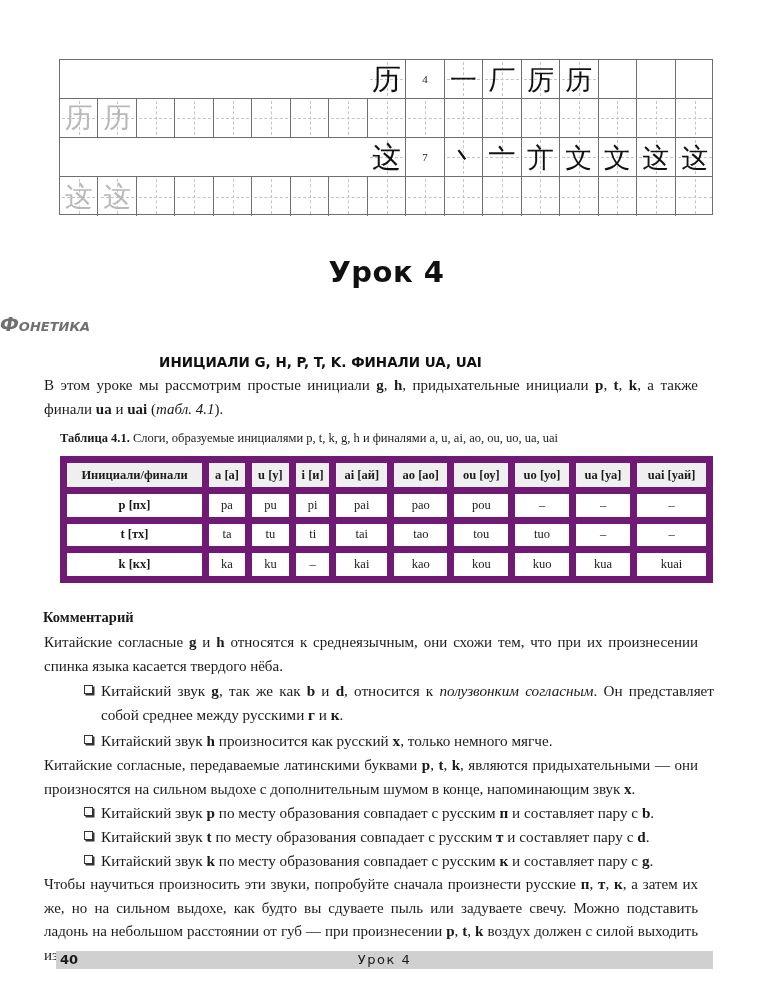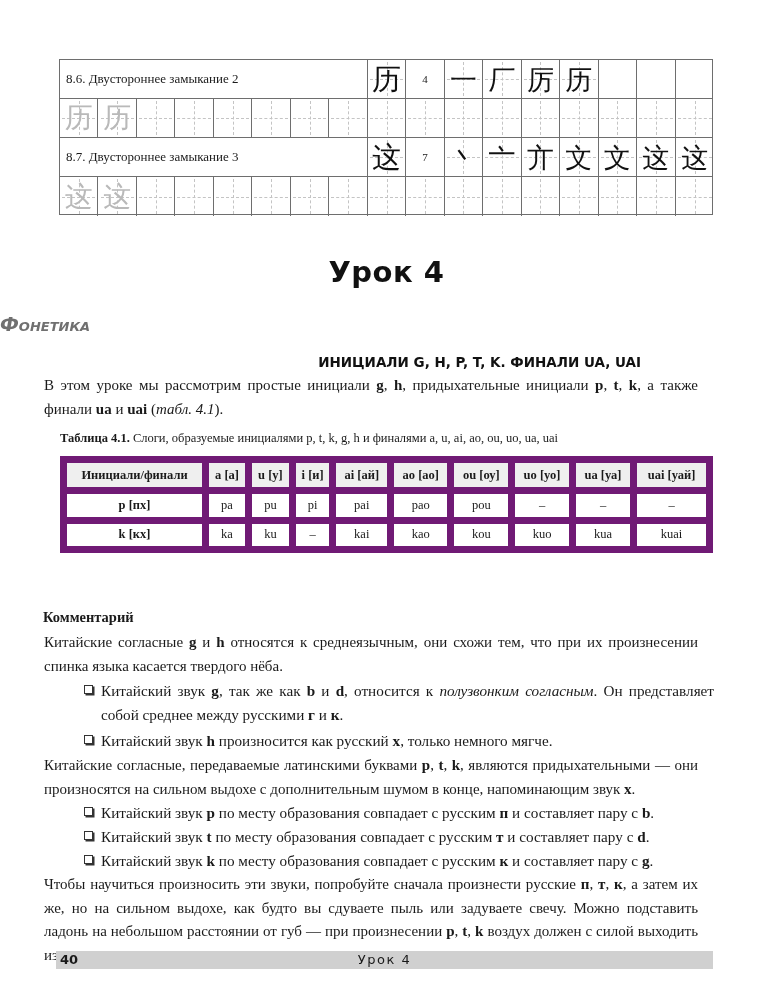--- a/index.html
+++ b/index.html
@@ -22,21 +22,21 @@
   .hanzi.big { font-size:29px; }
   .hanzi.ghost { color:#b9b9b9; font-size:28px; }
   .strokes-num { position:relative; z-index:1; font-size:11px; }
 
   
   .lesson-title { position:absolute; left:0; width:773px; top:255px; text-align:center;
           font-family:"DejaVu Sans", sans-serif; font-weight:bold; font-size:29px; color:#111; letter-spacing:0.5px; }
   .section-title { position:absolute; left:0; width:773px; top:313px; text-align:left;
           font-family:"DejaVu Sans", sans-serif; font-weight:bold; font-style:italic; font-size:19px;
           color:#707070; font-variant:small-caps; }
-  .sub-title { position:absolute; left:0; width:641px; top:354px; text-align:right;
+  .sub-title { position:absolute; left:0; width:641px; top:354px; text-align:center;
           font-family:"DejaVu Sans", sans-serif; font-weight:bold; font-size:13.5px; color:#111; }
 
   
   .para { position:absolute; left:44px; width:654px; font-size:15px; line-height:23.5px; text-align:justify; }
   .para b { font-weight:bold; }
   .caption { position:absolute; left:60px; top:431px; font-size:12.5px; }
   .caption b { font-weight:bold; }
 
   
   table.syl { position:absolute; left:60px; top:456px; width:653px; border-collapse:collapse; font-size:12.5px; }
@@ -57,21 +57,20 @@
           font-family:"DejaVu Sans", sans-serif; font-size:13px; }
   .footer .pn { position:absolute; left:4px; top:0; line-height:18px; font-weight:bold; }
   .footer .ft { position:absolute; left:0; width:100%; text-align:center; top:0; line-height:18px; letter-spacing:1.5px; }
 </style>
 </head>
 <body>
 
 <div class="grid">
 
   <div class="grow" style="top:0">
-    <div class="label-cell">8.6. Двустороннее замыкание 2</div>
     <div class="cell guides" style="left:307.8px">
         <span class="hanzi big">历</span>
       </div>
     <div class="cell" style="left:346.3px">
         <span class="strokes-num">4</span>
       </div>
     <div class="cell guides" style="left:384.7px">
         <span class="hanzi">一</span>
       </div>
     <div class="cell guides" style="left:423.2px">
@@ -106,21 +105,20 @@
     <div class="cell guides" style="left:384.7px"></div>
     <div class="cell guides" style="left:423.2px"></div>
     <div class="cell guides" style="left:461.7px"></div>
     <div class="cell guides" style="left:500.1px"></div>
     <div class="cell guides" style="left:538.6px"></div>
     <div class="cell guides" style="left:577.1px"></div>
     <div class="cell guides noright" style="left:615.5px"></div>
   </div>
 
   <div class="grow" style="top:78px">
-    <div class="label-cell">8.7. Двустороннее замыкание 3</div>
     <div class="cell guides" style="left:307.8px">
         <span class="hanzi big">这</span>
       </div>
     <div class="cell" style="left:346.3px">
         <span class="strokes-num">7</span>
       </div>
     <div class="cell guides" style="left:384.7px">
         <span class="hanzi">丶</span>
       </div>
     <div class="cell guides" style="left:423.2px">
@@ -210,20 +208,32 @@
       <td>pu</td>
       <td>pi</td>
       <td>pai</td>
       <td>pao</td>
       <td>pou</td>
       <td>–</td>
       <td>–</td>
       <td>–</td>
     </tr>
     <tr>
+      <td class="init">t [тх]</td>
+      <td>ta</td>
+      <td>tu</td>
+      <td>ti</td>
+      <td>tai</td>
+      <td>tao</td>
+      <td>tou</td>
+      <td>tuo</td>
+      <td>–</td>
+      <td>–</td>
+    </tr>
+    <tr>
       <td class="init">k [кх]</td>
       <td>ka</td>
       <td>ku</td>
       <td>–</td>
       <td>kai</td>
       <td>kao</td>
       <td>kou</td>
       <td>kuo</td>
       <td>kua</td>
       <td>kuai</td>

